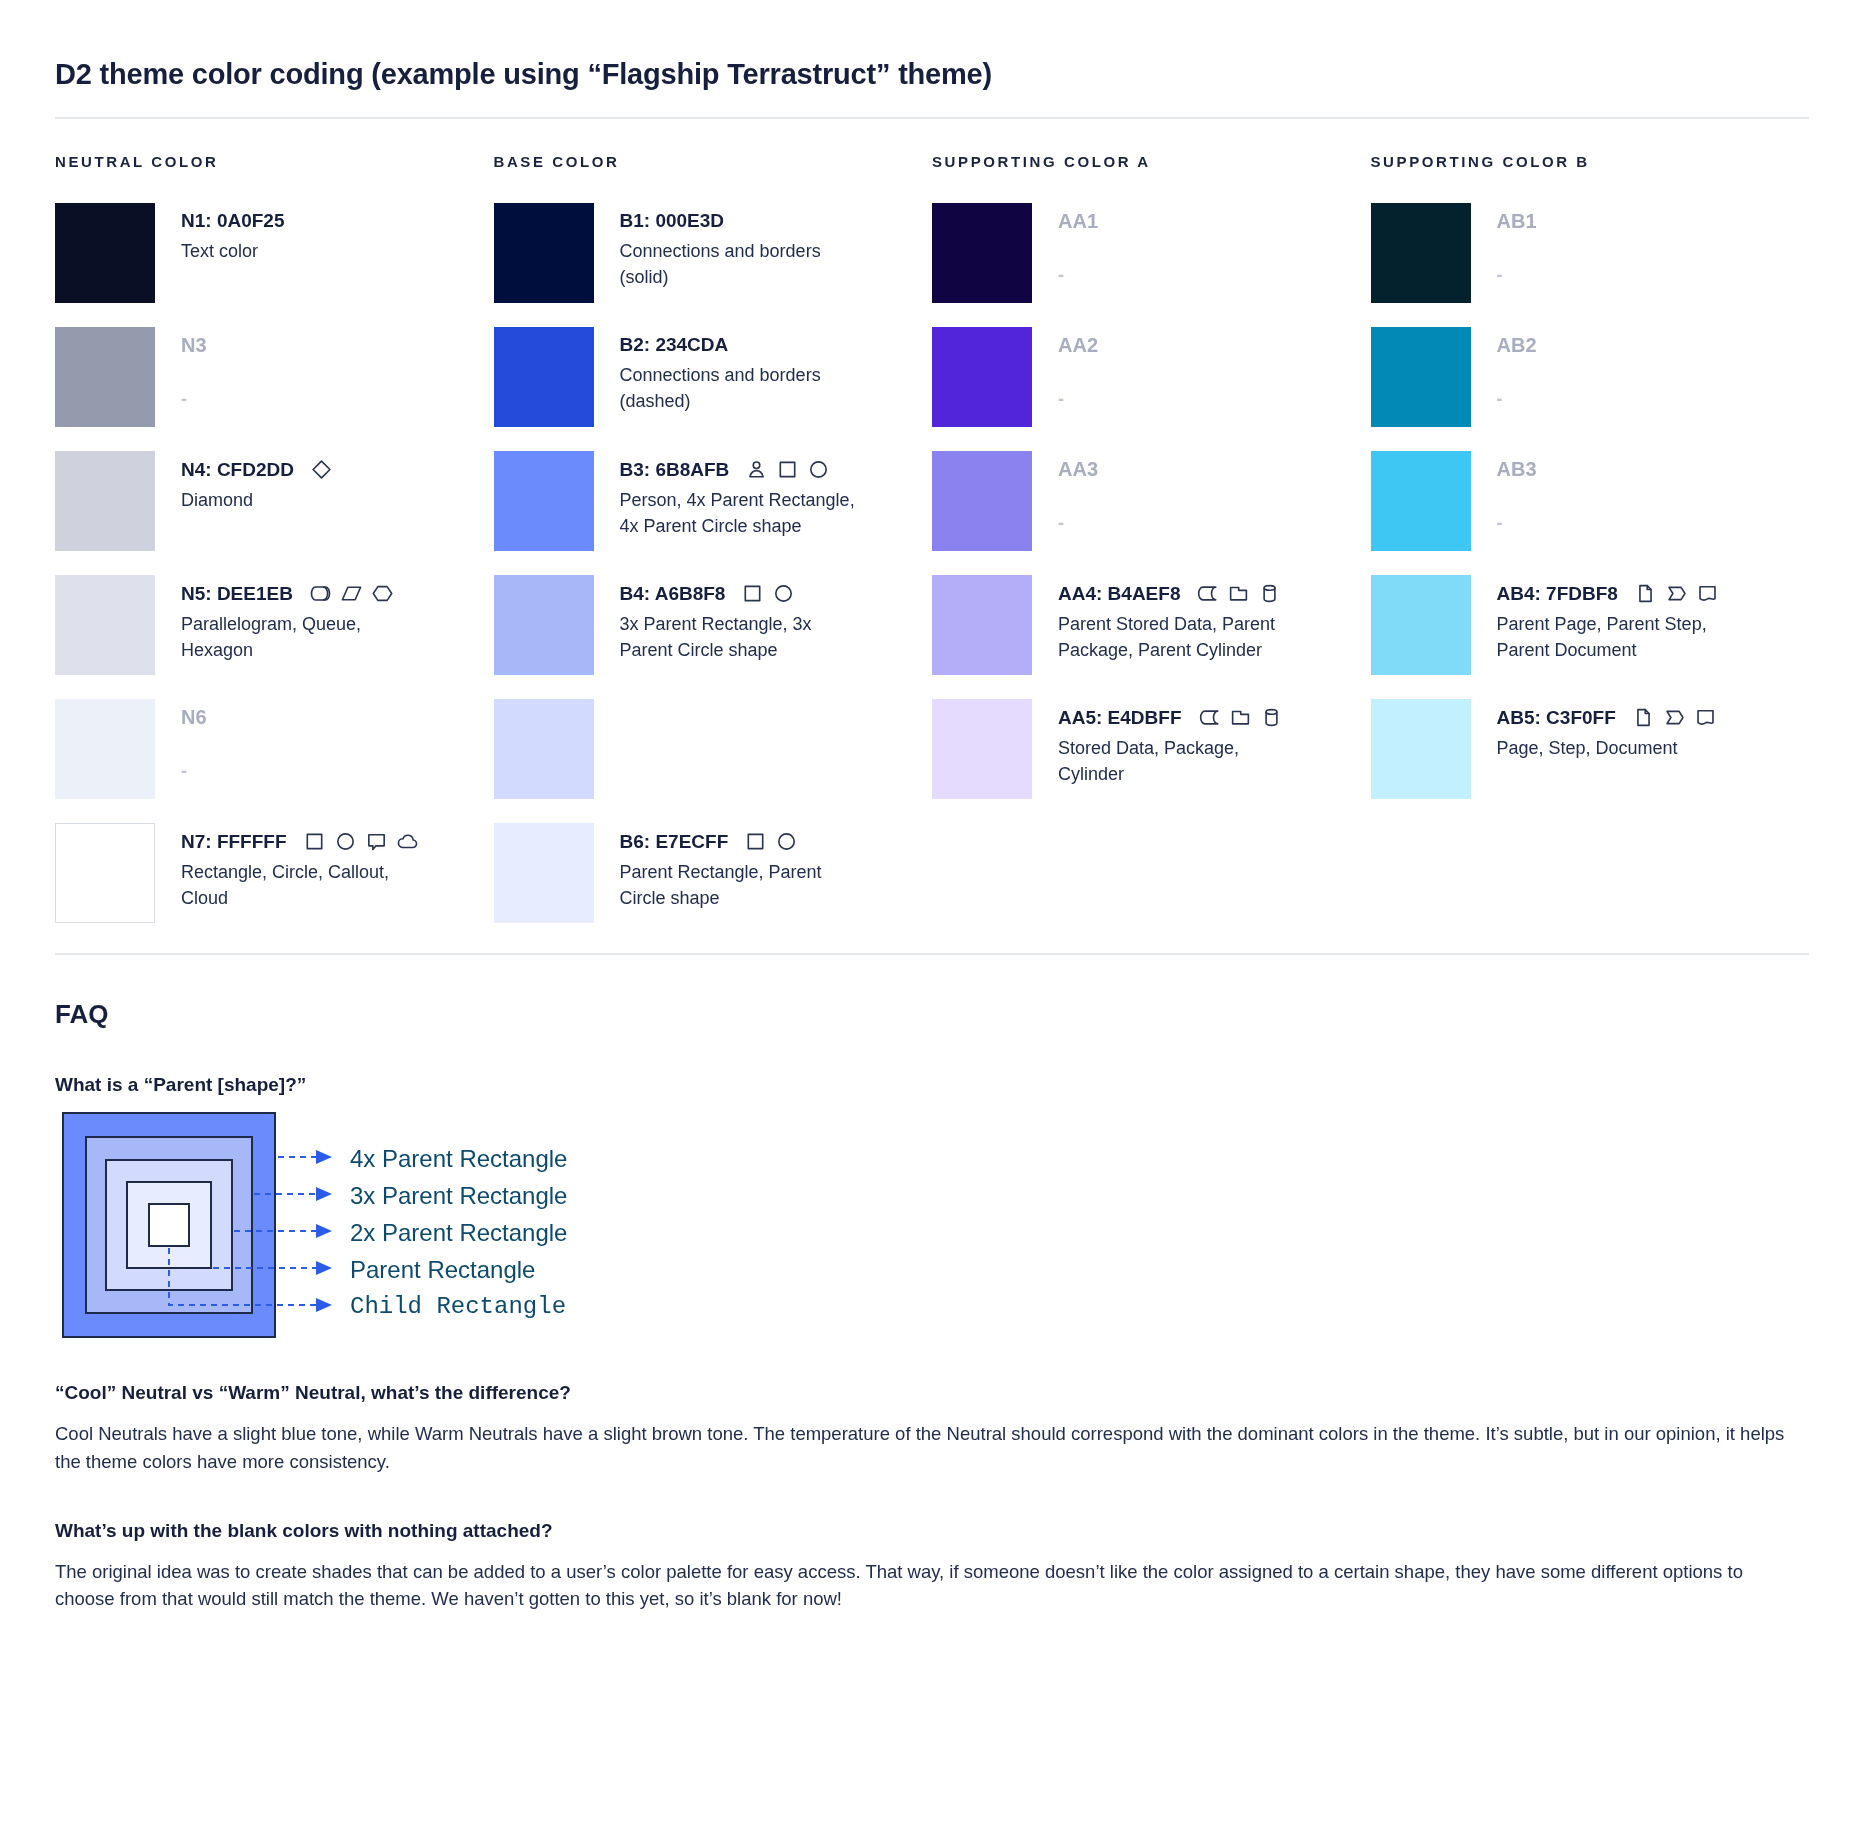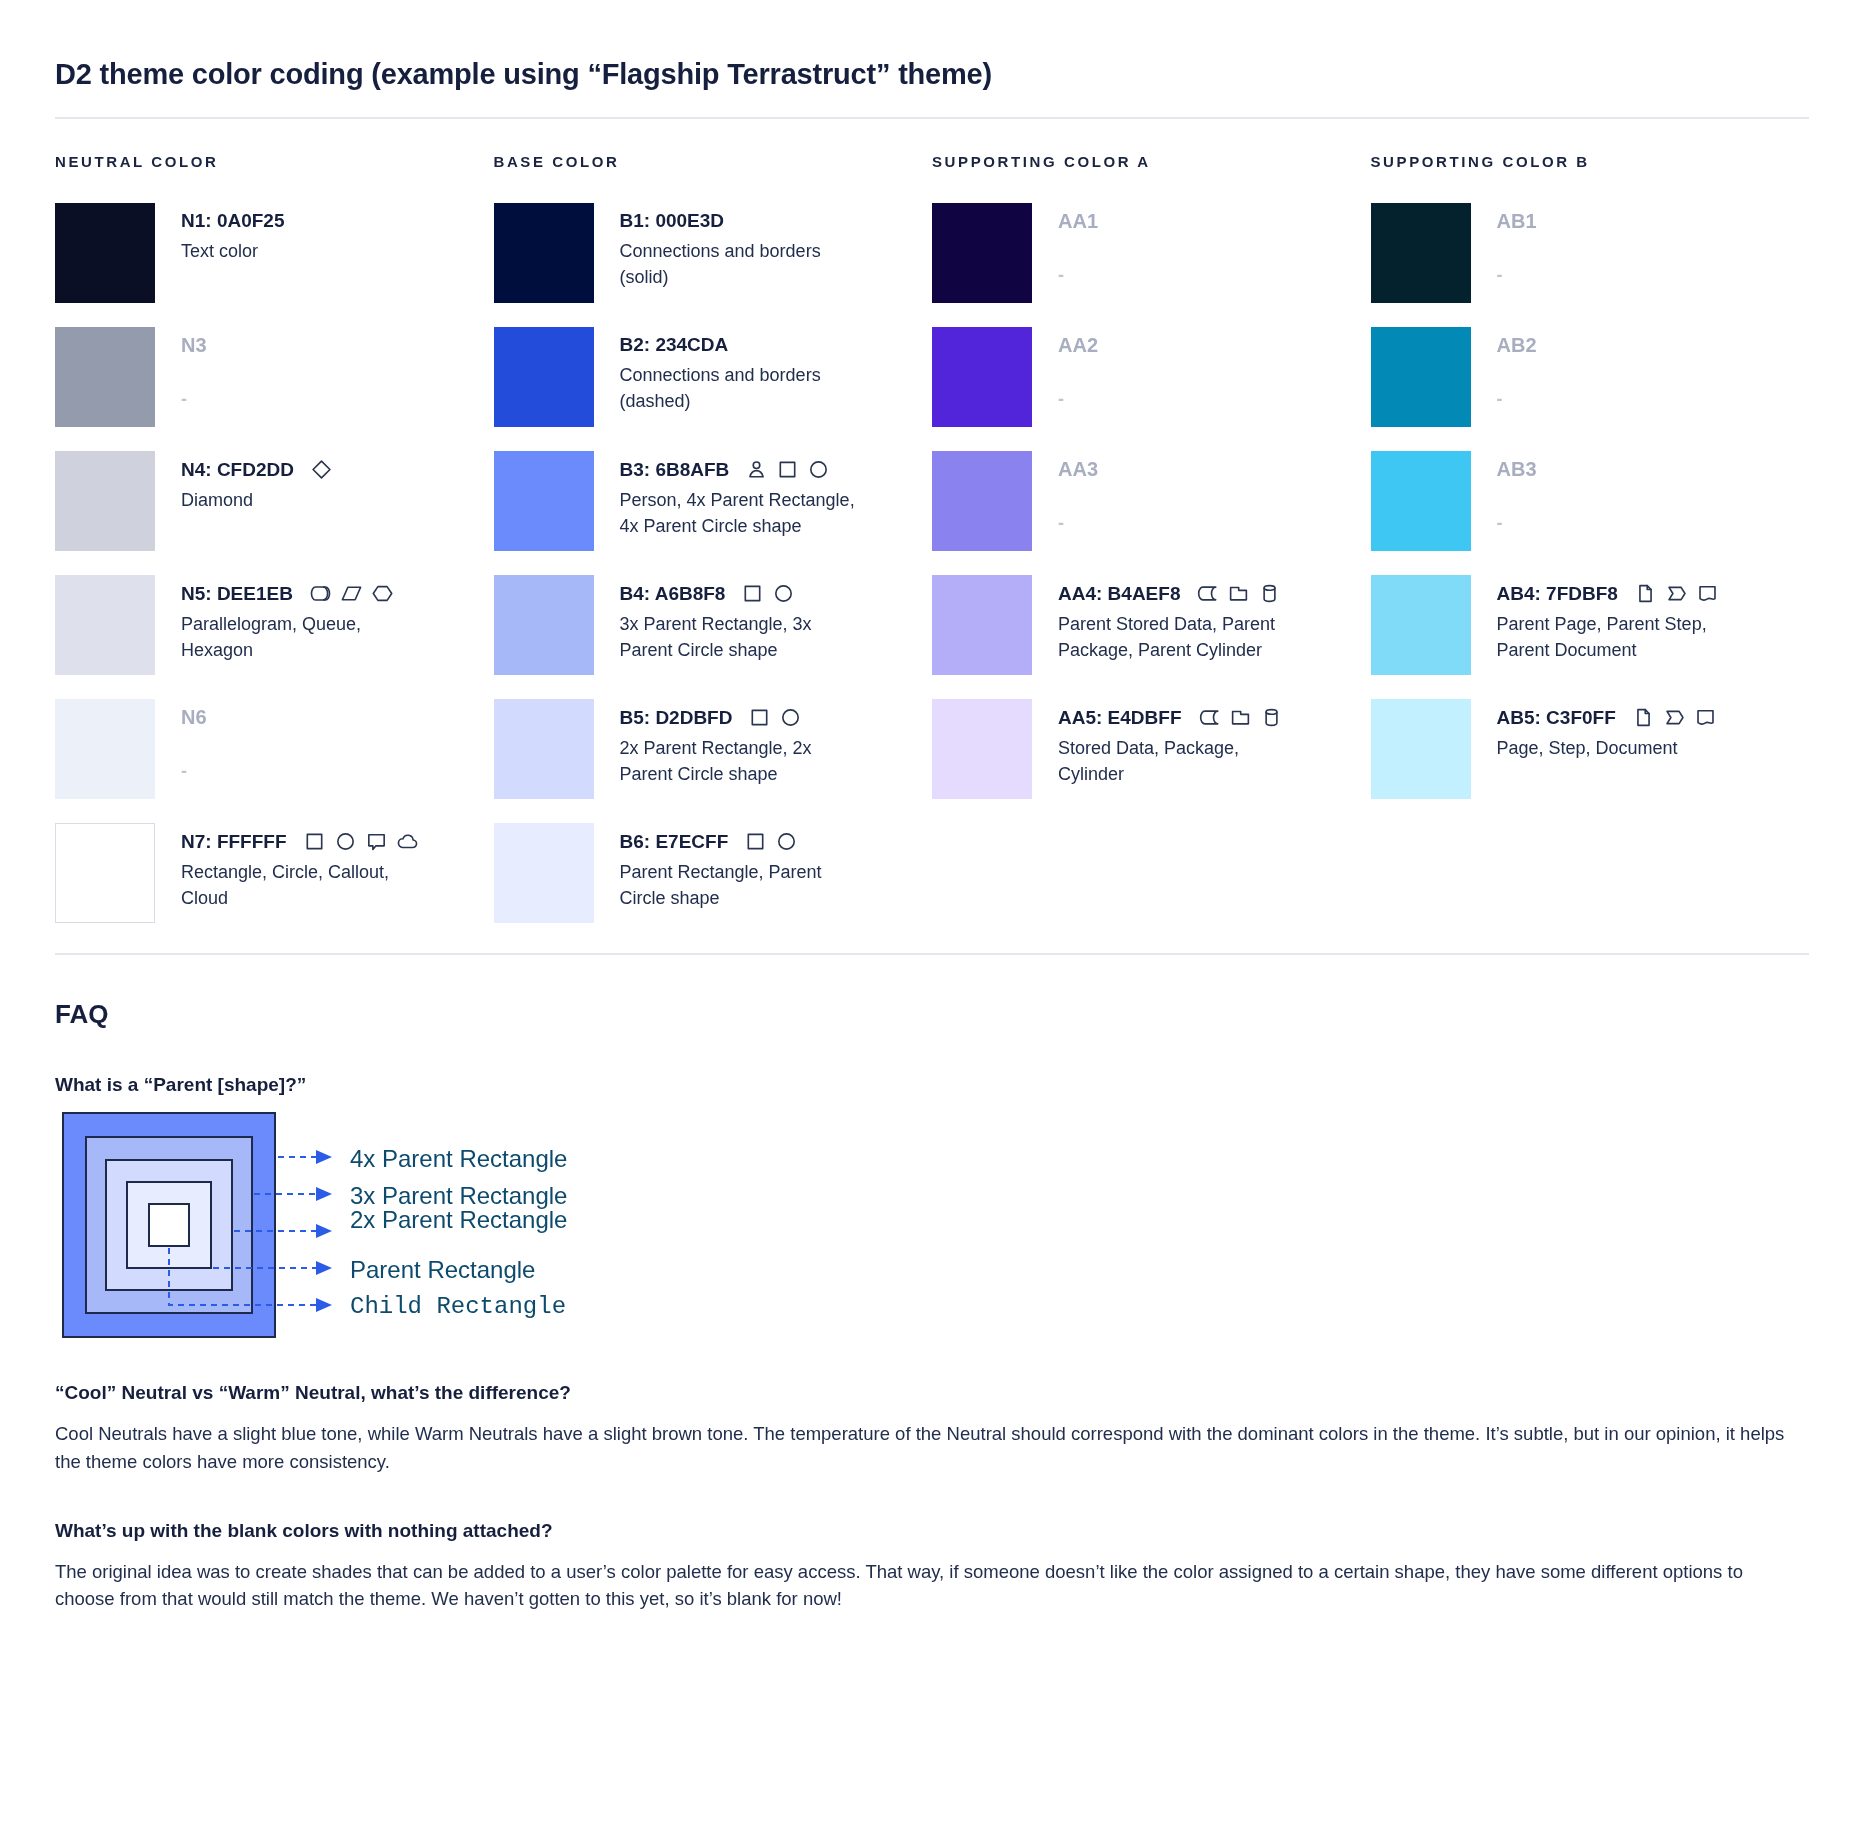--- a/index.html
+++ b/index.html
@@ -214,38 +214,20 @@
                   <circle cx="12" cy="12" r="8"></circle>
                 </svg>
               </span>
             </span>
           </div>
           <div class="entry-desc">3x Parent Rectangle, 3x Parent Circle shape</div>
         </div>
       </div>
       <div class="entry">
         <div class="swatch" style="background: rgb(210, 219, 253);"></div>
-        <div class="entry-info">
-          <div class="code-line">
-            <span class="entry-code">B5: D2DBFD</span>
-            <span class="icons">
-              <span>
-                <svg viewBox="0 0 24 24" fill="none" stroke="currentColor" stroke-width="1.7" stroke-linejoin="round" stroke-linecap="round">
-                  <rect x="4.5" y="4.5" width="15" height="15"></rect>
-                </svg>
-              </span>
-              <span>
-                <svg viewBox="0 0 24 24" fill="none" stroke="currentColor" stroke-width="1.7" stroke-linejoin="round" stroke-linecap="round">
-                  <circle cx="12" cy="12" r="8"></circle>
-                </svg>
-              </span>
-            </span>
-          </div>
-          <div class="entry-desc">2x Parent Rectangle, 2x Parent Circle shape</div>
-        </div>
       </div>
       <div class="entry">
         <div class="swatch" style="background: rgb(231, 236, 255);"></div>
         <div class="entry-info">
           <div class="code-line">
             <span class="entry-code">B6: E7ECFF</span>
             <span class="icons">
               <span>
                 <svg viewBox="0 0 24 24" fill="none" stroke="currentColor" stroke-width="1.7" stroke-linejoin="round" stroke-linecap="round">
                   <rect x="4.5" y="4.5" width="15" height="15"></rect>
@@ -454,21 +436,21 @@
     <g stroke="#2B5CE7" stroke-width="2" fill="none" stroke-dasharray="6 5">
       <path d="M216 45 H268" marker-end="url(#arr)"></path>
       <path d="M192 82 H268" marker-end="url(#arr)"></path>
       <path d="M172 119 H268" marker-end="url(#arr)"></path>
       <path d="M151 156 H268" marker-end="url(#arr)"></path>
       <path d="M107 136 V193 H268" marker-end="url(#arr)"></path>
     </g>
   </svg>
 <div class="dlabel" style="top: 33px;">4x Parent Rectangle</div>
     <div class="dlabel" style="top: 70px;">3x Parent Rectangle</div>
-    <div class="dlabel" style="top: 94px;">2x Parent Rectangle</div>
+    <div class="dlabel" style="top: 107px;">2x Parent Rectangle</div>
     <div class="dlabel" style="top: 144px;">Parent Rectangle</div>
     <div class="dlabel" style="top: 181px; font-family: Liberation Mono, monospace;">Child Rectangle</div>
   </div>
 
 <h3 class="faq-q">“Cool” Neutral vs “Warm” Neutral, what’s the difference?</h3>
 <p class="faq-a">Cool Neutrals have a slight blue tone, while Warm Neutrals have a slight brown tone. The temperature of the Neutral should correspond with the dominant colors in the theme. It’s subtle, but in our opinion, it helps the theme colors have more consistency.</p>
 
 <h3 class="faq-q">What’s up with the blank colors with nothing attached?</h3>
 <p class="faq-a">The original idea was to create shades that can be added to a user’s color palette for easy access. That way, if someone doesn’t like the color assigned to a certain shape, they have some different options to choose from that would still match the theme. We haven’t gotten to this yet, so it’s blank for now!</p>
 

